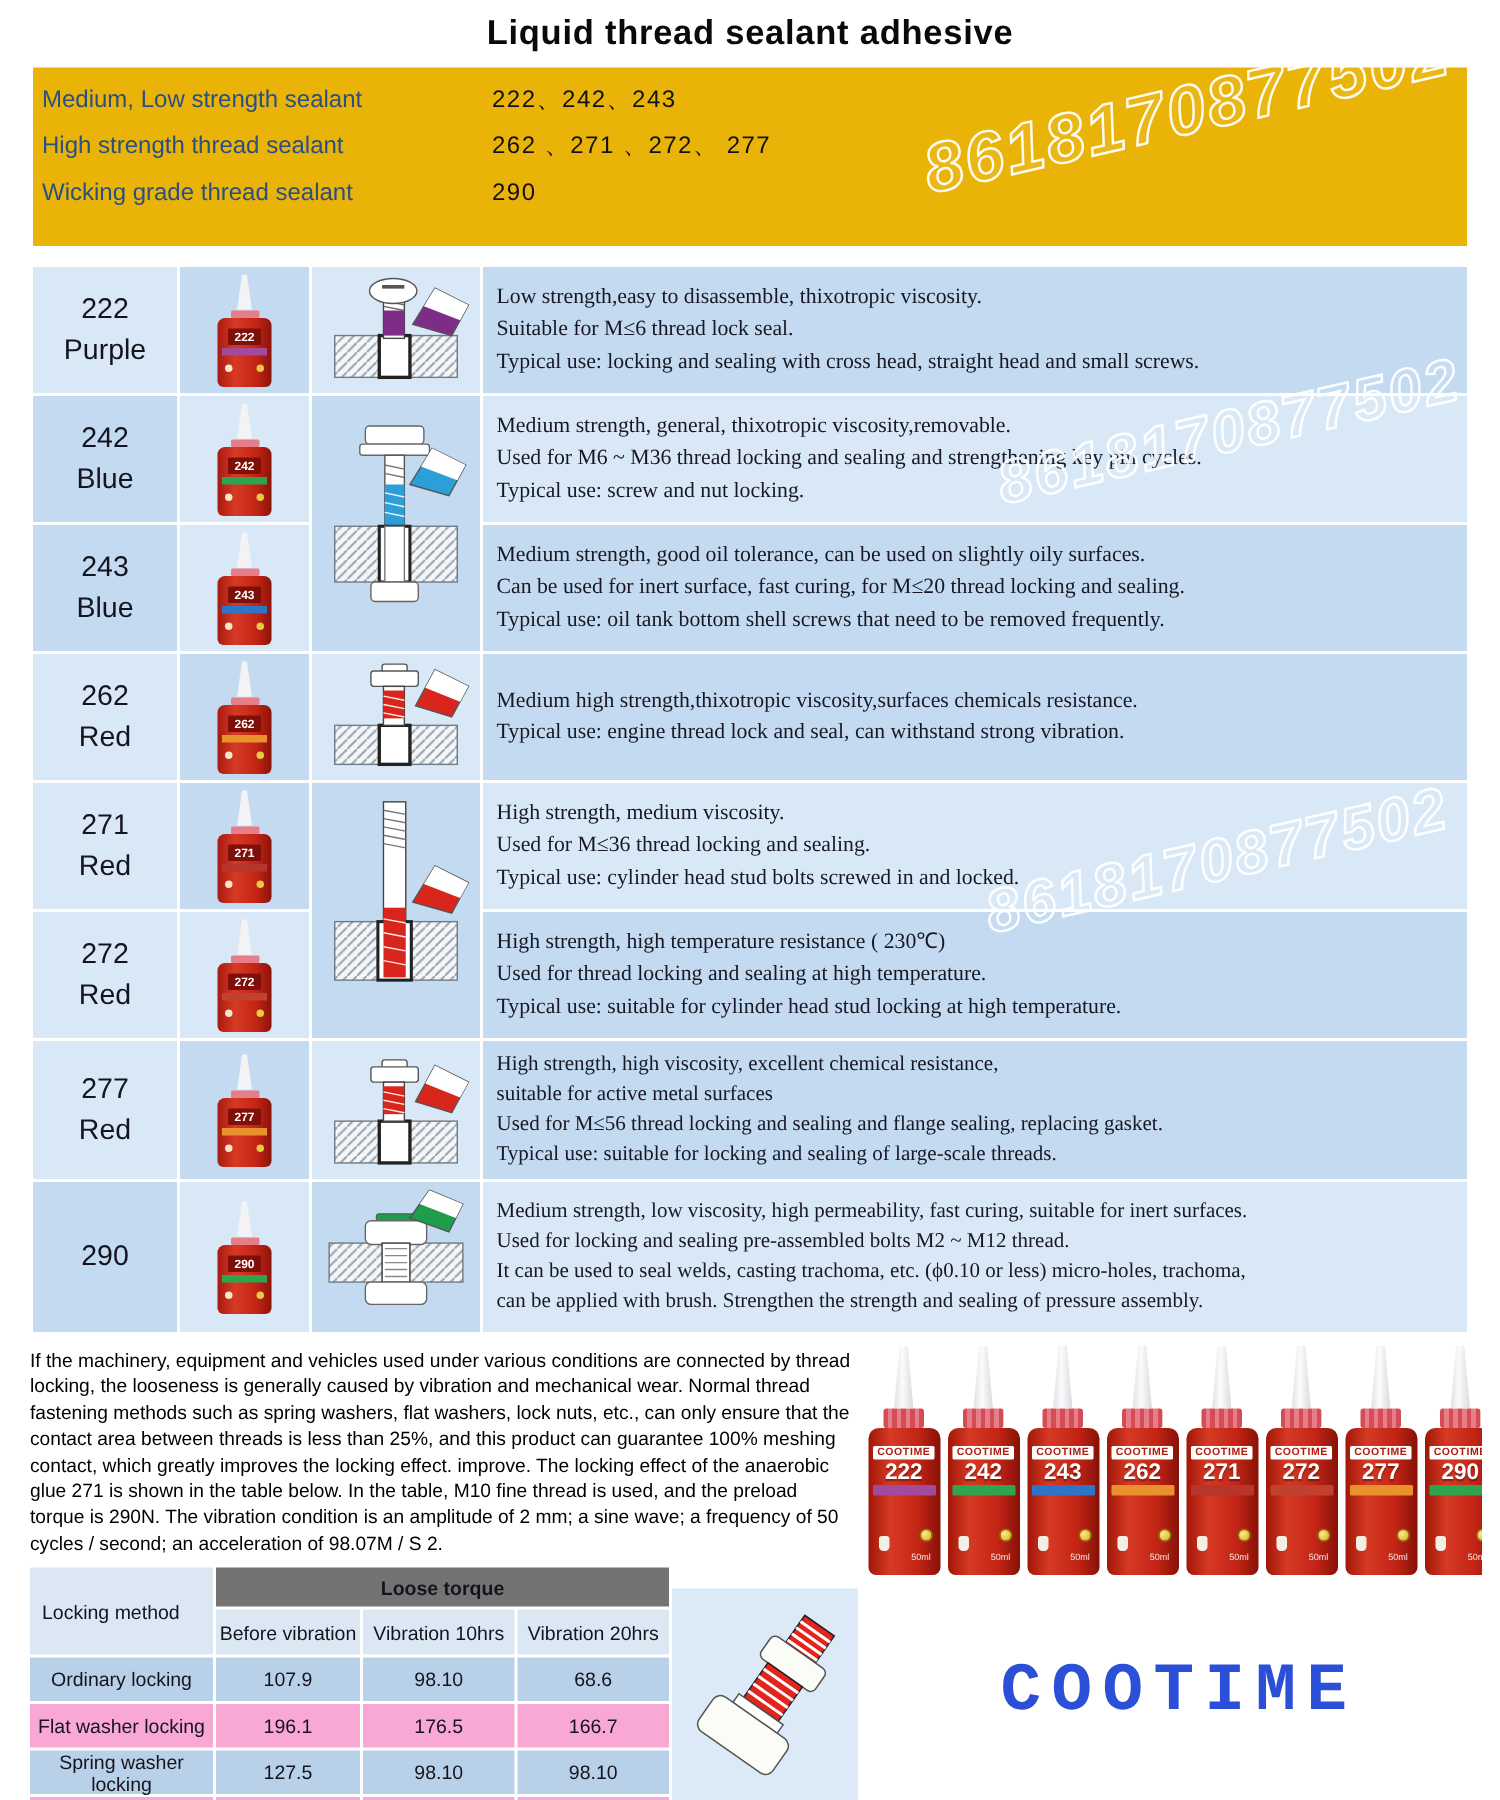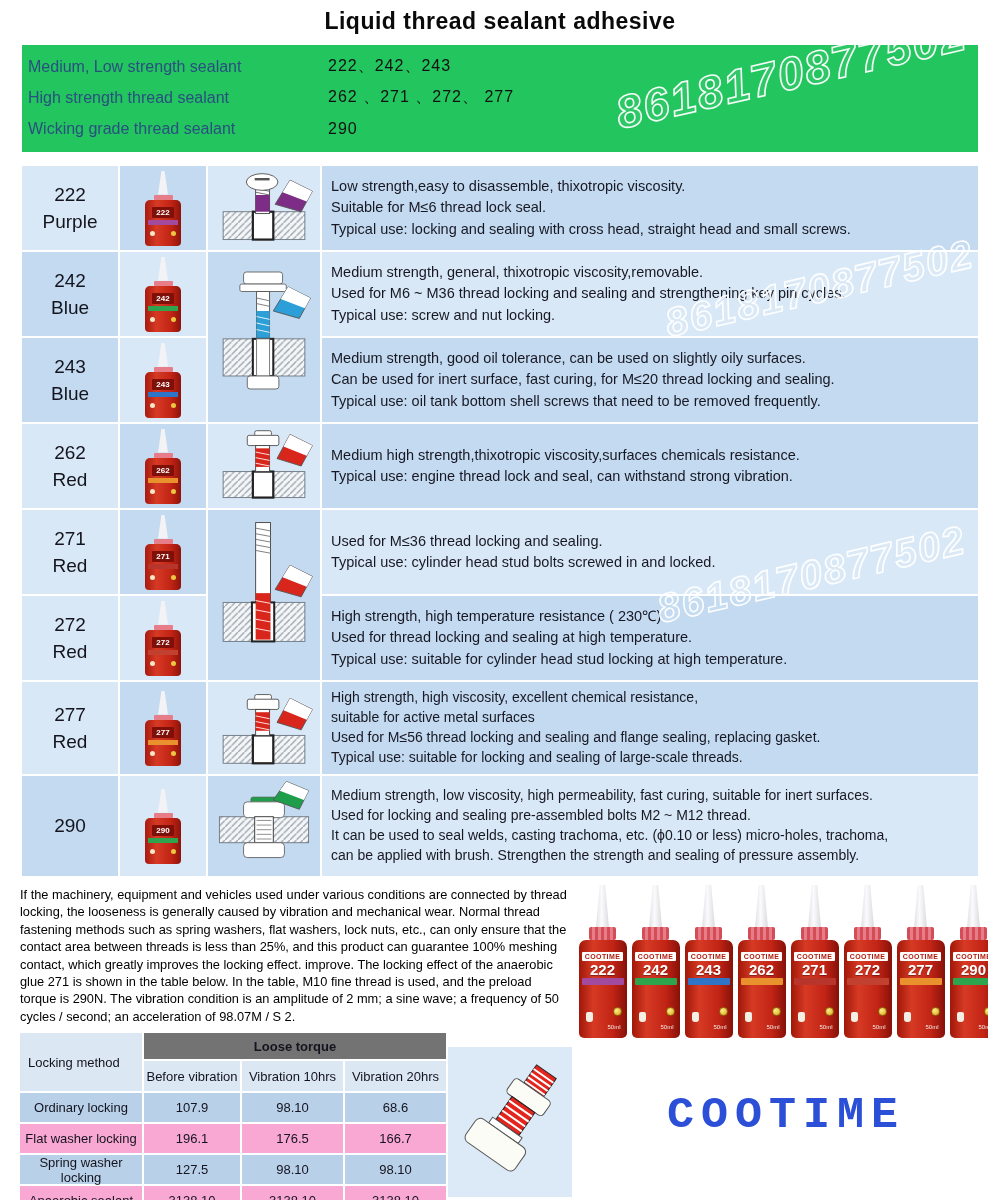--- a/index.html
+++ b/index.html
@@ -3,21 +3,21 @@
 <meta charset="utf-8">
 <style>
   * { margin:0; padding:0; box-sizing:border-box; }
   body { background:#fff; font-family:"Liberation Sans", sans-serif; }
   .page { position:relative; width:976px; height:1200px; background:#fff; overflow:hidden; margin:0 auto; }
 
   
   .title { text-align:center; padding-top:8px; font-size:23px; font-weight:600; color:#0a0a0a; letter-spacing:0.5px; }
 
   
-  .cat-table { margin:10px 10px 14px 10px; background:#22c55e; padding:6px 0 8px 0; }
+  .cat-table { margin:10px 10px 14px 10px; background:#eab308; padding:6px 0 20px 0; }
   .cat-row { display:flex; align-items:center; height:31px; padding-left:6px; }
   .cat-label { width:300px; color:#2a5080; font-size:16px; font-weight:500; }
   .cat-codes { color:#111; font-size:16px; letter-spacing:1px; }
 
   
   .wm { position:absolute; font-weight:700; font-style:italic; letter-spacing:2px;
         color:rgba(255,255,255,0.06); -webkit-text-stroke:1.6px rgba(255,255,255,0.95);
         transform:rotate(-13deg); pointer-events:none; z-index:5; white-space:nowrap; }
   .wm1 { left:600px; top:46px;  font-size:46px; }
   .wm2 { left:650px; top:266px; font-size:40px; }
@@ -26,21 +26,21 @@
   
   .ptable { margin:0 10px; display:grid; grid-template-columns:96px 86px 112px 1fr;
             grid-template-rows:84px 84px 84px 84px 84px 84px 92px 100px; gap:2px; background:#fff; }
   .cell { position:relative; overflow:hidden; }
   .bg-l { background:#d9e8f6; }
   .bg-m { background:#c3daf0; }
   .label { display:flex; flex-direction:column; align-items:center; justify-content:center; gap:5px; }
   .pcode { font-size:19px; color:#14141e; }
   .pcolor { font-size:19px; color:#14141e; }
   .tcell { display:flex; flex-direction:column; justify-content:center; padding:4px 10px 4px 9px; }
-  .dline { font-size:14.5px; color:#181824; line-height:1.46; }
+  .dline { font-size:14.5px; color:#181824; line-height:1.46;font-family:Liberation Serif, serif; }
   .tcell.small .dline { font-size:14px; line-height:1.42; }
   .dcell { display:flex; align-items:center; justify-content:center; }
   .dcell svg { display:block; }
   .span2 { grid-row:span 2; }
 
   
   .bcell { display:flex; align-items:center; justify-content:center; }
   .mbottle { display:flex; flex-direction:column; align-items:center; }
   .mb-noz { width:13px; height:24px; background:#f3f3f5; clip-path:polygon(38% 0,62% 0,88% 100%,12% 100%); }
   .mb-ring { width:19px; height:5px; background:#e87d8a; border-radius:1px; }
@@ -286,20 +286,21 @@
         <path d="M47 14 l16 3 M47 20 l16 3 M47 26 l16 3 M47 32 l16 3 M47 38 l16 3" stroke="#777" fill="none"></path>
         <rect x="12" y="94" width="88" height="42" fill="url(#hatch)" stroke="#6f7a84"></rect>
         <rect x="43" y="94" width="24" height="42" fill="#fff" stroke="#222" stroke-width="2.2"></rect>
         <rect x="47" y="84" width="16" height="50" fill="var(--accent)"></rect>
         <path d="M47 92 l16 3 M47 102 l16 3 M47 112 l16 3 M47 122 l16 3" stroke="#ffe9e7" fill="none"></path>
         <polygon points="68,80 84,54 108,66 96,88" fill="var(--accent)" stroke="#555"></polygon>
         <polygon points="76,67 84,54 108,66 102,77" fill="#fff"></polygon>
       </svg>
     </div>
     <div class="cell tcell bg-l">
+      <div class="dline">High strength, medium viscosity.</div>
       <div class="dline">Used for M≤36 thread locking and sealing.</div>
       <div class="dline">Typical use: cylinder head stud bolts screwed in and locked.</div>
     </div>
 
     <div class="cell label bg-l">
       <div class="pcode">272</div>
       <div class="pcolor">Red</div>
     </div>
     <div class="cell bcell bg-l" style="--accent: #c2402f;">
       <div class="mbottle">

